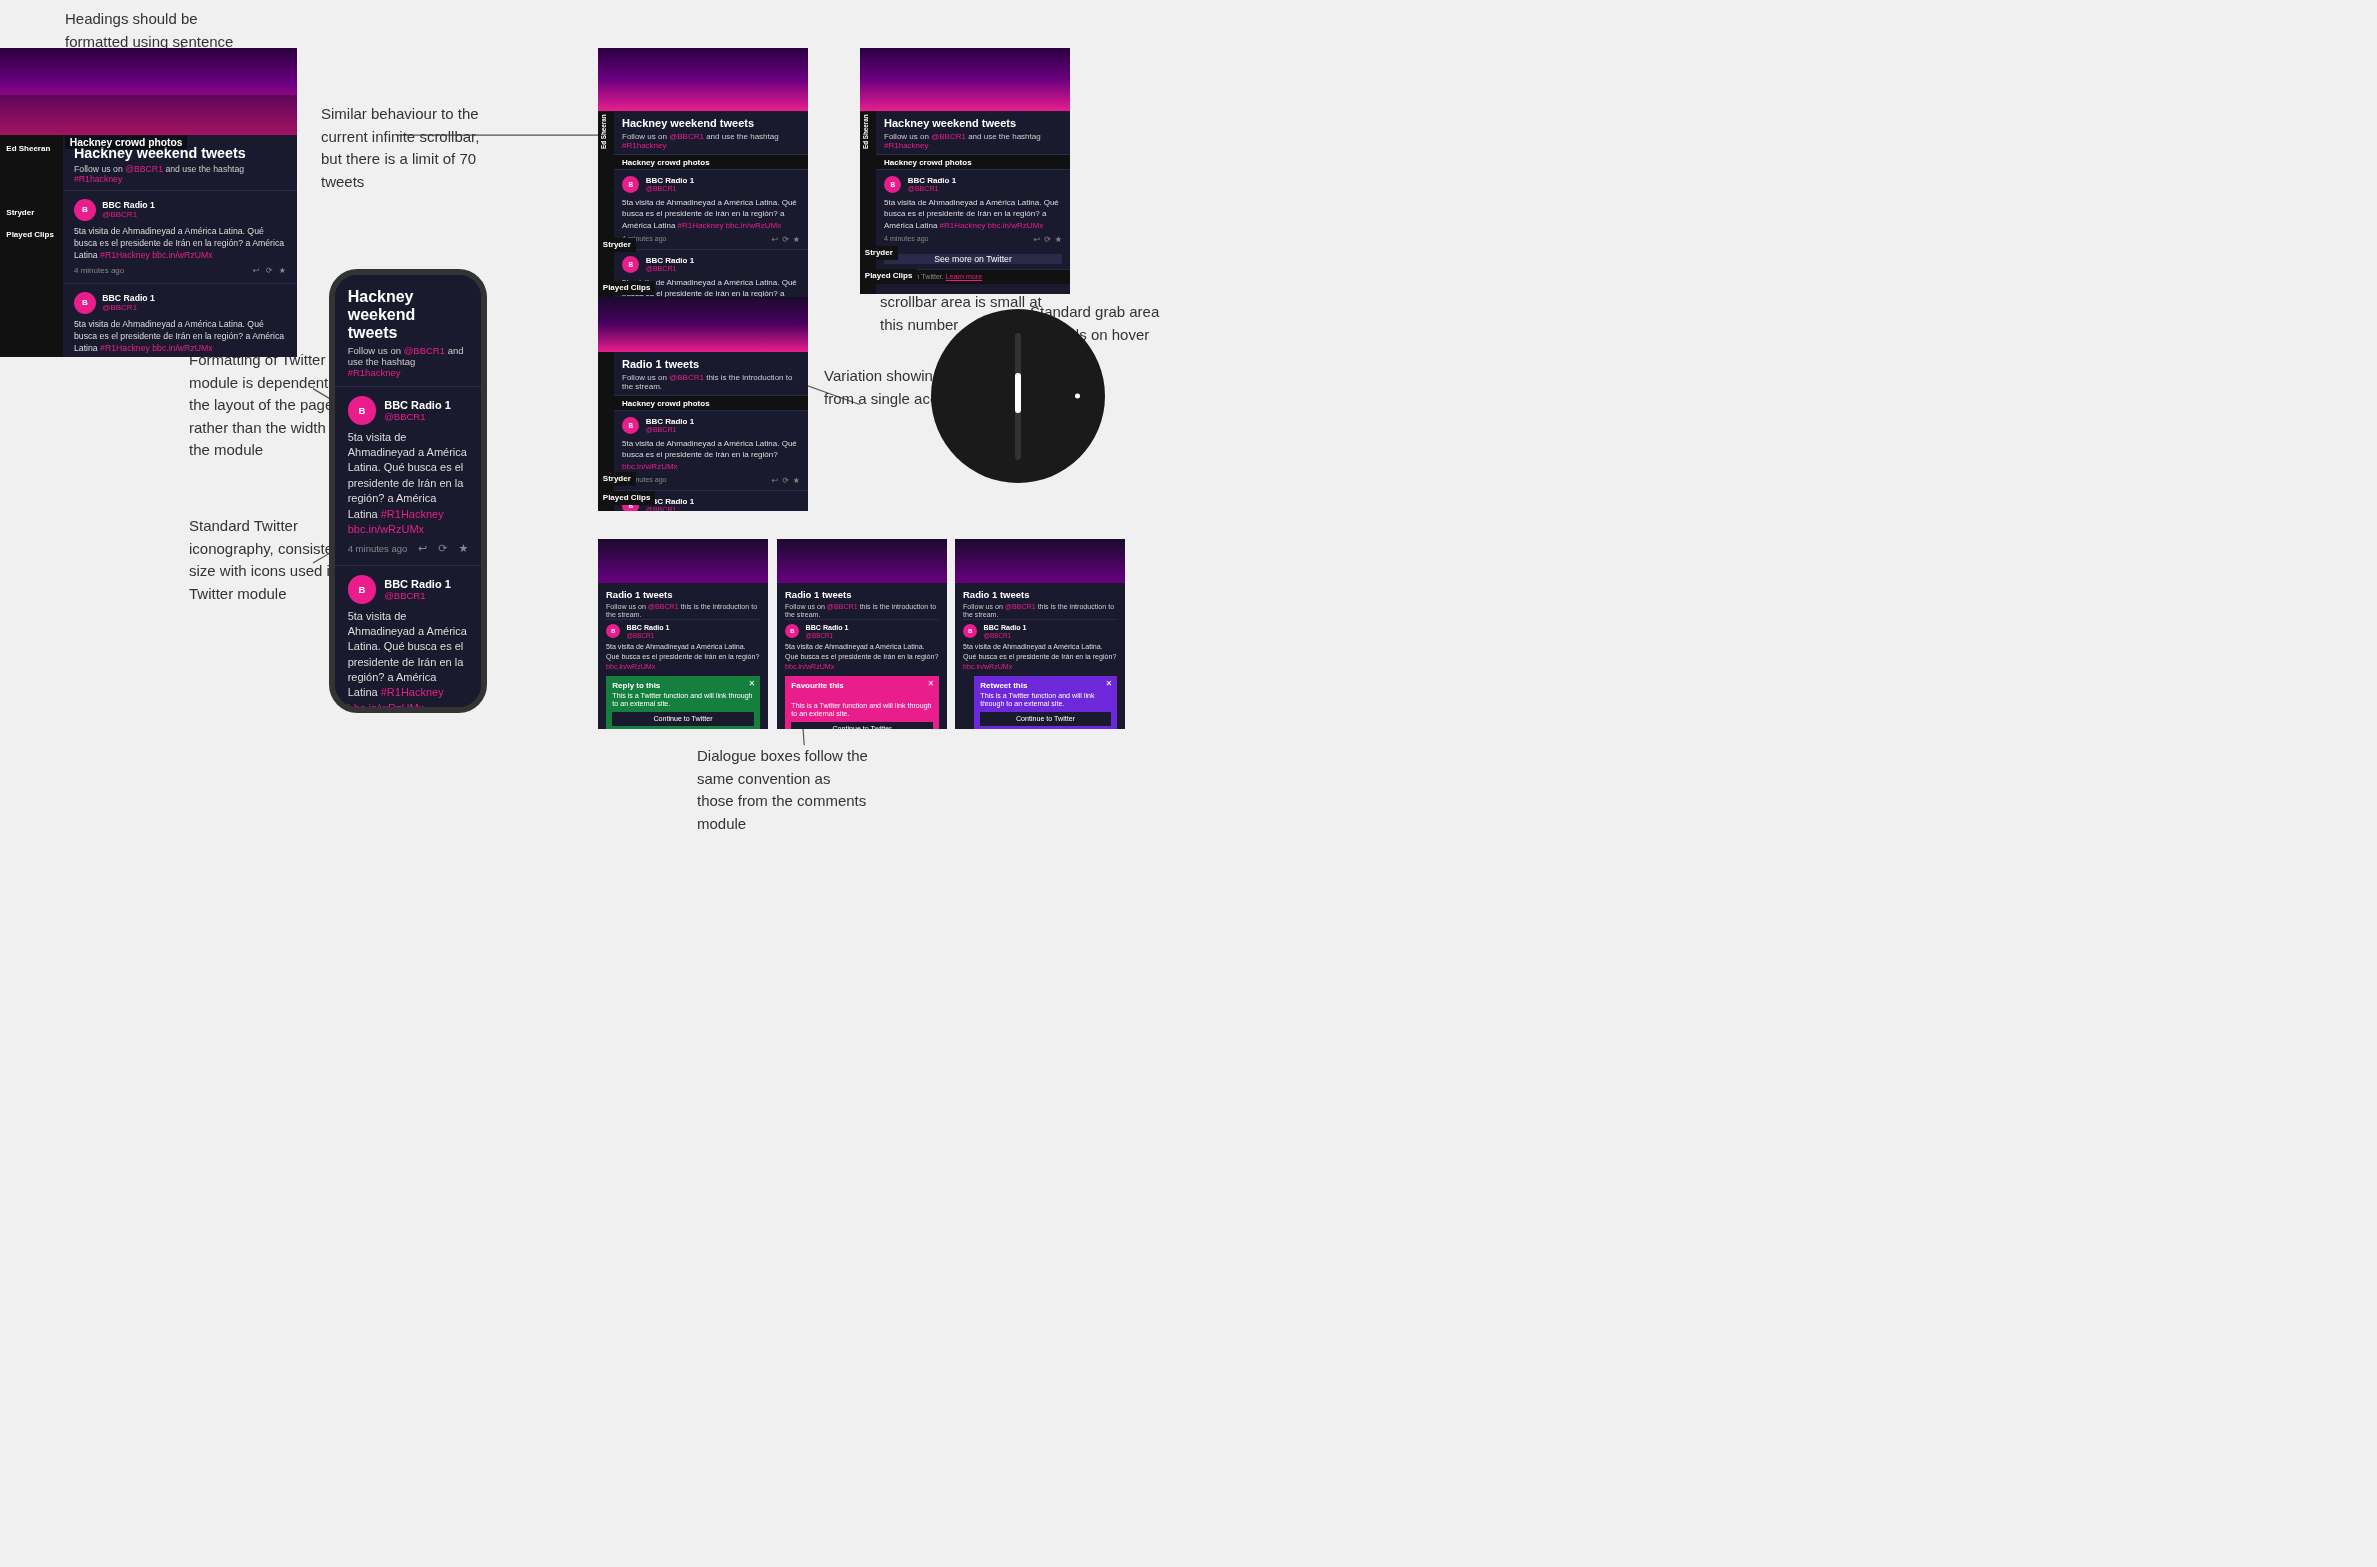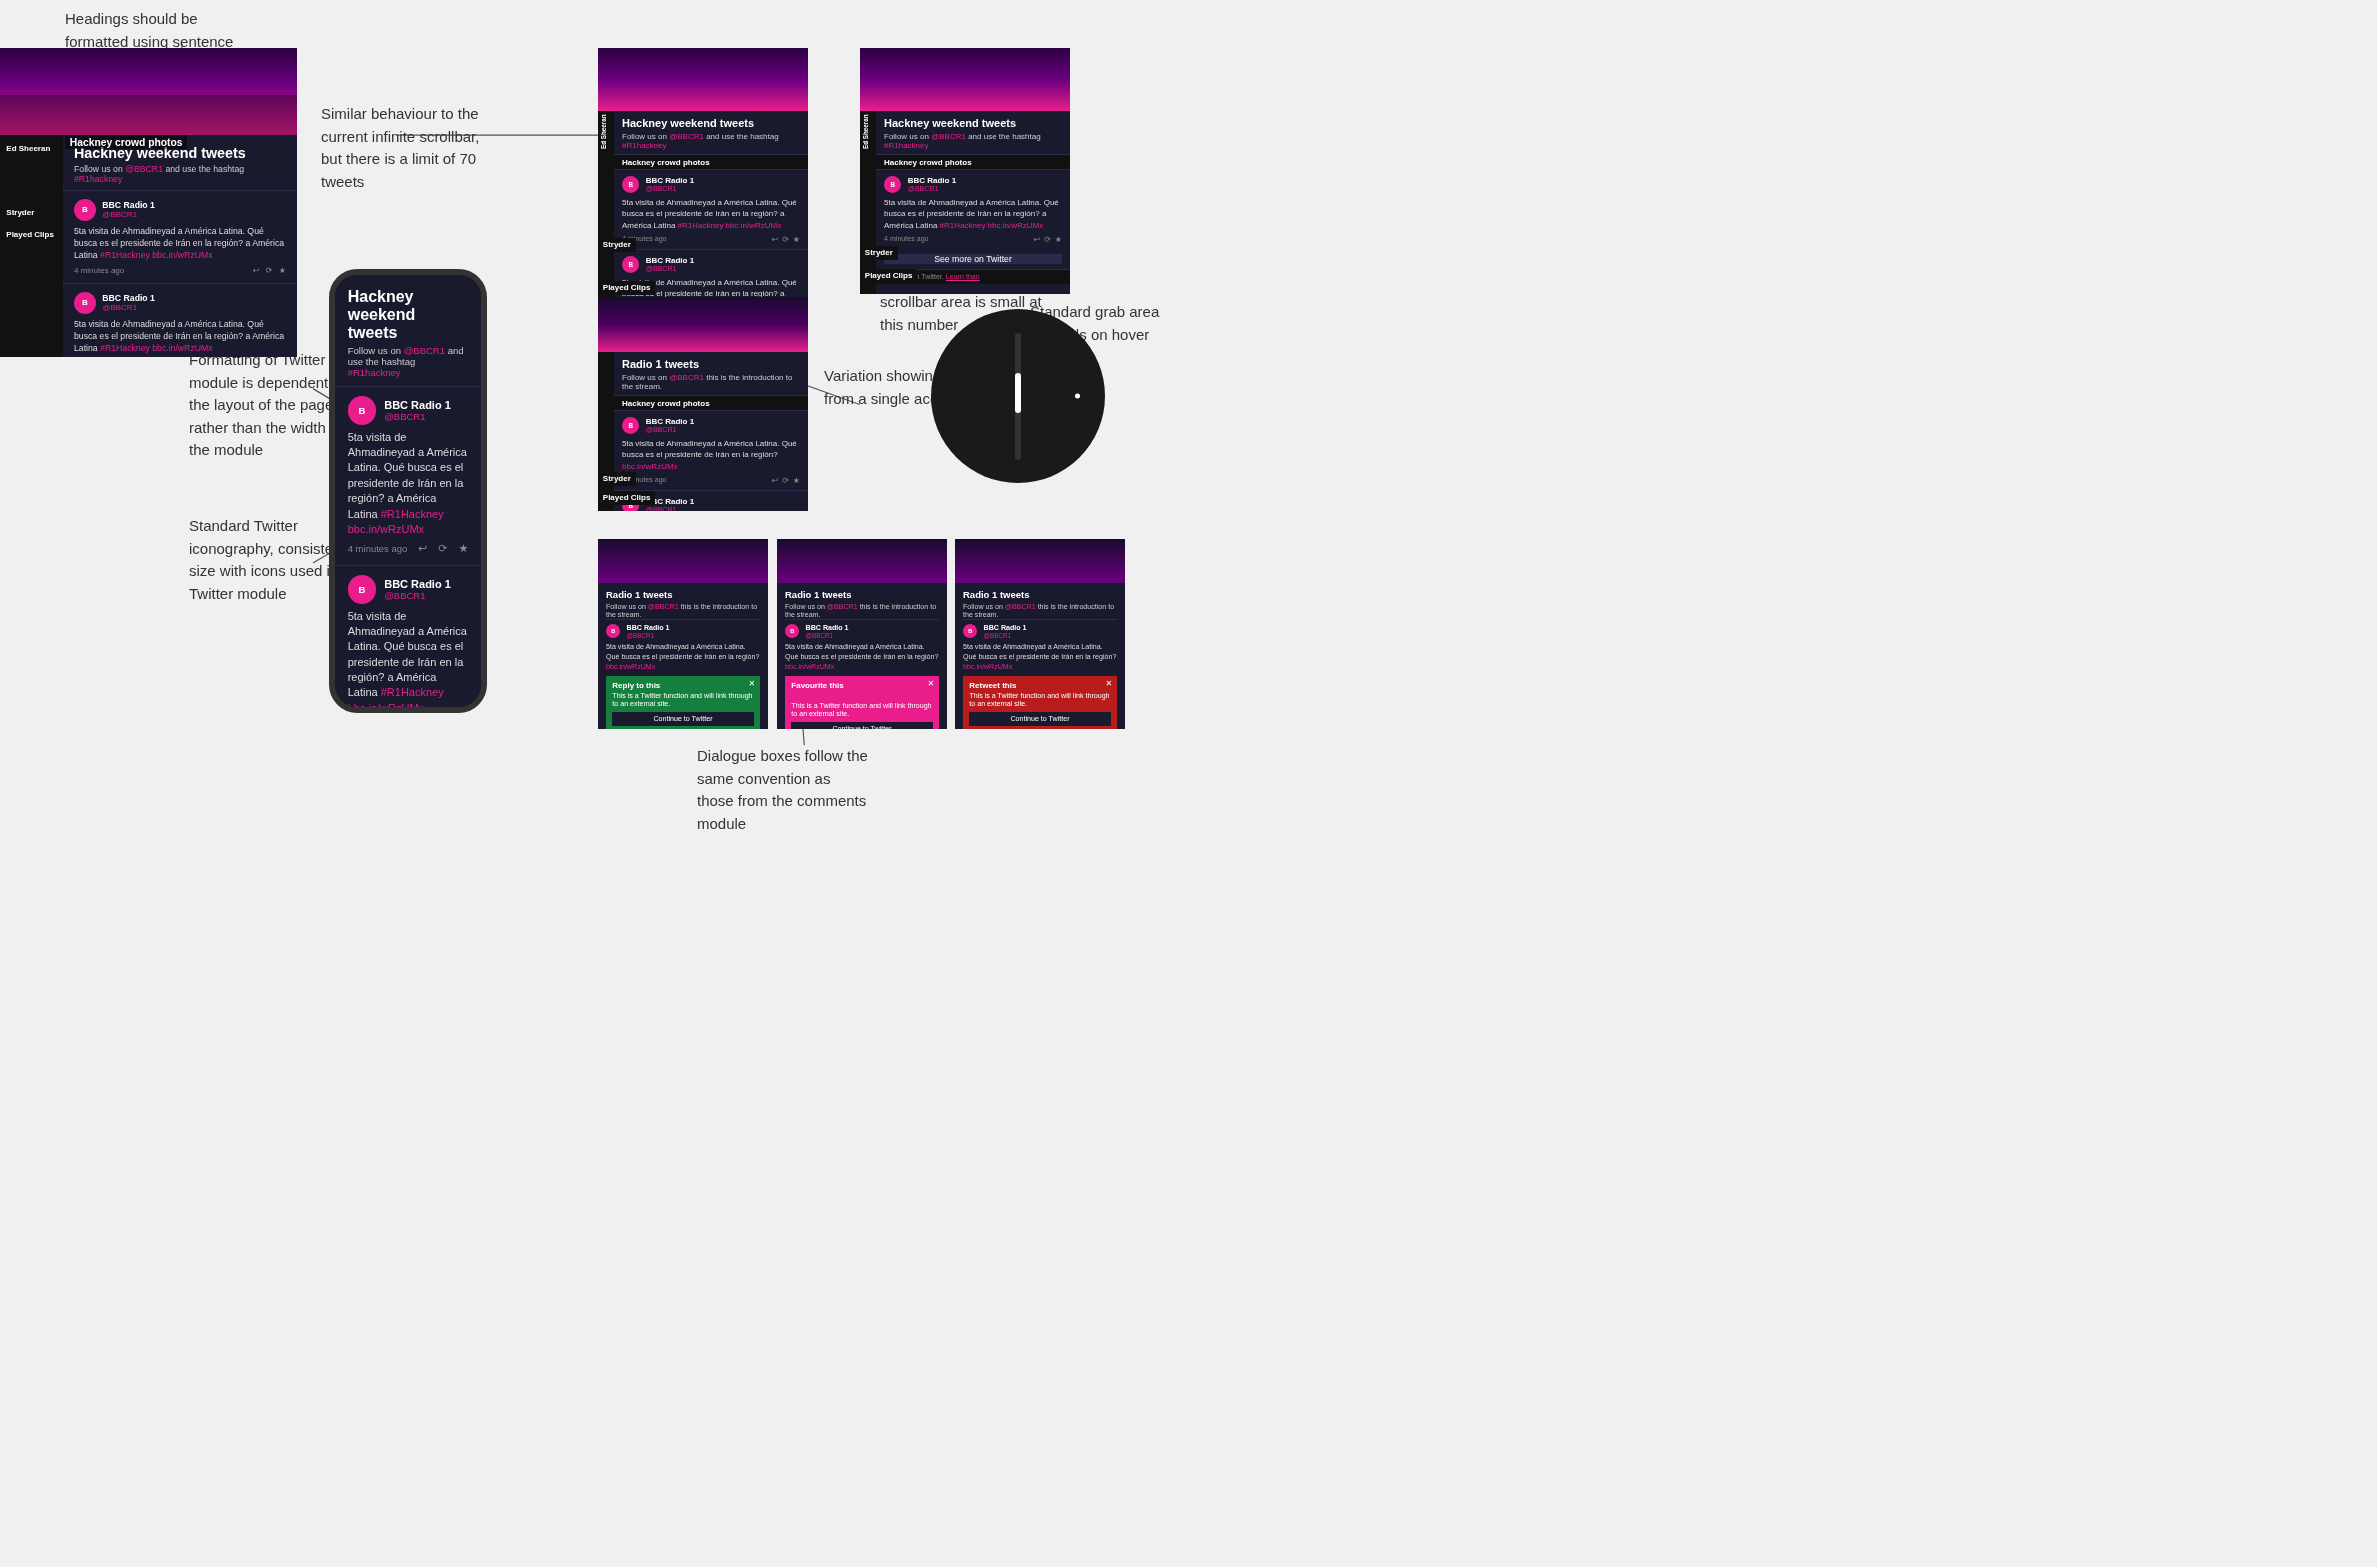--- a/index.html
+++ b/index.html
@@ -494,21 +494,21 @@
             <span class="tweet-icon">⟳</span>
             <span class="tweet-icon">★</span>
           </div>
         </div>
       </div>
 
       <button class="see-more-btn" style="width:calc(100% - 16px); margin:4.8px 8px;">See more on Twitter</button>
 
       <div class="widget-footer" style="font-size:7.1px; padding:3.2px 8px;">
         <span>Latina from Twitter.</span>
-        <a href="#">Learn than</a>
+        <a href="#">Learn more</a>
       </div>
     </div>
   </div>
 </div>
 
 <div style="position:absolute; left:860px; top:246px; font-size:8px; font-weight:bold; color:#fff; background:#111; padding:2.4px 4.8px;">Stryder</div>
 <div style="position:absolute; left:860px; top:269px; font-size:8px; font-weight:bold; color:#fff; background:#111; padding:2.4px 4.8px;">Played Clips</div>
 
 <div class="phone-frame" style="left:329px; top:269px; width:158px; height:444px;">
   <div class="phone-inner" style="padding:0; overflow:hidden;">
@@ -704,21 +704,21 @@
         <div class="tweet-avatar" style="width:14.3px; height:14.3px; font-size:5.5px;">B</div>
         <div class="tweet-user-info">
           <span class="tweet-username" style="font-size:7.1px;">BBC Radio 1</span>
           <span class="tweet-handle" style="font-size:6.3px;">@BBCR1</span>
         </div>
       </div>
       <div class="tweet-text" style="font-size:7.1px;">
         <span>5ta visita de Ahmadineyad a América Latina. Qué busca es el presidente de Irán en la región? </span><span class="pink">bbc.in/wRzUMx</span>
       </div>
 
-      <div style="background:#b91c1c; padding:4.8px 6.3px; margin-top:4px; position:relative;">
+      <div style="background:#6d28d9; padding:4.8px 6.3px; margin-top:4px; position:relative;margin-left:11px;">
         <div style="font-weight:bold; font-size:8px; color:#fff; margin-bottom:1.6px;">Retweet this</div>
         <span style="position:absolute; top:2.4px; right:4.8px; color:#fff; font-size:8px; cursor:pointer;">✕</span>
         <div style="font-size:7.1px; color:#fff; margin-bottom:4px;">This is a Twitter function and will link through to an external site.</div>
         <button style="background:#1a1a2e; color:#fff; border:none; padding:3.2px; font-size:7.1px; cursor:pointer; width:100%;">Continue to Twitter</button>
       </div>
     </div>
   </div>
 
 </div>
 

